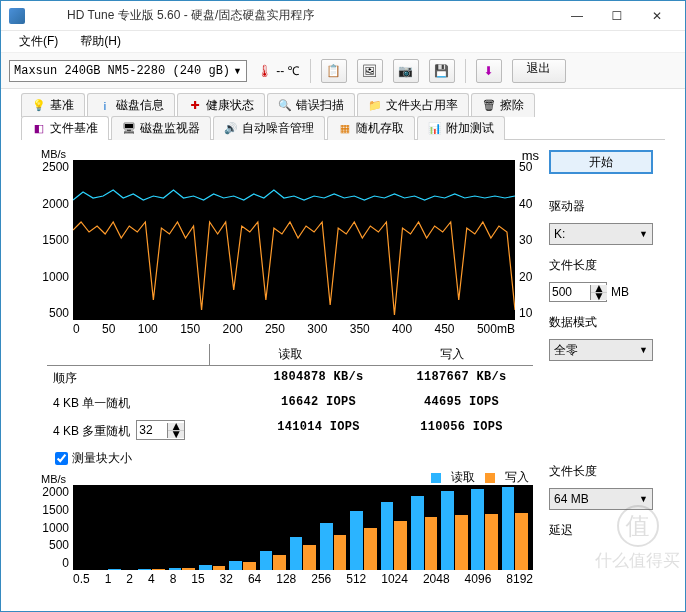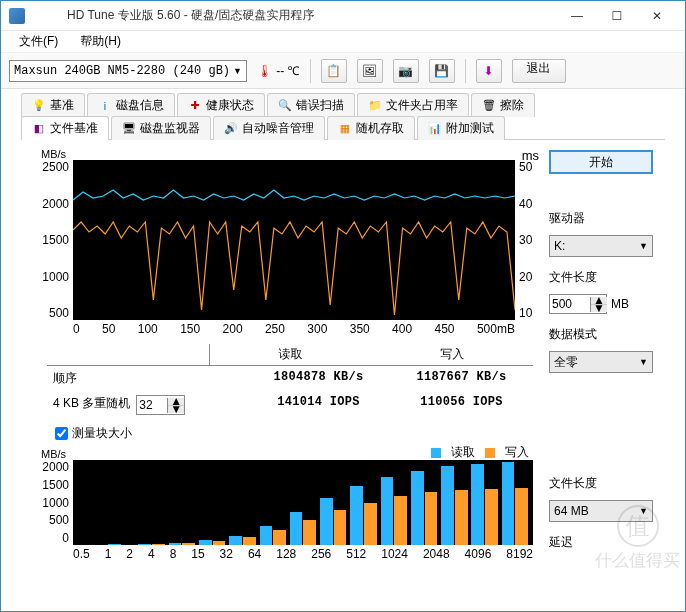--- a/index.html
+++ b/index.html
@@ -32,34 +32,34 @@
 .ylabel2 { position: absolute; right: -2px; top: 2px; font-size:13px; text-align:right;}
 .yticks { position: absolute; left: -2px; top: 14px; bottom: 16px; width: 28px; display: flex; flex-direction: column; justify-content: space-between; text-align: right; font-size:11px;}
 .yticks2 { position: absolute; right: -2px; top: 14px; bottom: 16px; width: 20px; display: flex; flex-direction: column; justify-content: space-between; text-align: left; font-size:11px;}
 .plot { position: absolute; left: 30px; right: 22px; top: 14px; bottom: 16px; background: #000; }
 .xticks { position: absolute; left: 30px; right: 22px; bottom: 0; display: flex; justify-content: space-between; font-size:11px;}
 .results { padding: 0 4px; }
 .res-head { display: flex; border-bottom: 1px solid #888;}
 .res-head div:first-child { width: 200px; border-right:1px solid #888; }
 .res-head div { flex:1; text-align:center; padding:2px 0;}
 .res-row { display: flex; padding: 4px 0;}
-.res-row .rlab { width: 200px; display:flex; align-items:flex-start; gap:6px; padding-left:6px;}
+.res-row .rlab { width: 200px; display:flex; align-items:flex-end; gap:6px; padding-left:6px;}
 .res-row .rval { flex:1; text-align:center; font-family: "Courier New", monospace; font-weight:bold; letter-spacing:0.3px;}
 .spin { display:inline-flex; border:1px solid #888; height:20px; align-items:center; background:#fff;}
 .spin input { border:none; width:30px; text-align:left; padding:0 2px; font-size:12px; outline:none;}
 .spin .arrows { display:flex; flex-direction:column; font-size:7px; line-height:7px; border-left:1px solid #888; }
 .spin .arrows span { padding:0 2px; cursor:pointer; background:#eaeaea; border-bottom:1px solid #ccc;}
 .spin .arrows span:last-child{border-bottom:none;}
 .chart2 { position: relative; height: 115px; margin-top: 4px;}
 .chart2 .plot2 { position:absolute; left:30px; right:4px; top:14px; bottom:16px; background:#000; overflow:hidden;}
 .chart2 .yticks3 { position:absolute; left:-2px; top:14px; bottom:16px; width:28px; display:flex; flex-direction:column; justify-content:space-between; text-align:right; font-size:11px;}
 .chart2 .xticks2 { position:absolute; left:30px; right:4px; bottom:0; display:flex; justify-content:space-between; font-size:11px;}
 .legend2 { position:absolute; right:8px; top:-2px; display:flex; gap:10px; align-items:center; font-size:11px;}
 .legend2 .sw { width:10px; height:10px; display:inline-block; }
-.start-btn { height: 24px; border: 2px solid #3b8fd6; background: #e5f1fb; cursor: pointer; display:flex; align-items:center; justify-content:center; margin-bottom:24px;}
+.start-btn { height: 24px; border: 2px solid #3b8fd6; background: #e5f1fb; cursor: pointer; display:flex; align-items:center; justify-content:center; margin-bottom:12px;}
 .field-lab { margin: 6px 0 2px 0; }
 .sel { height: 22px; border:1px solid #888; background:#eaeaea; display:flex; align-items:center; justify-content:space-between; padding:0 4px; cursor:pointer;}
 .sel .chev{font-size:9px;}
 .fl-row{display:flex; align-items:center; gap:4px;}
 svg.lines { width:100%; height:100%; display:block;}
 .bars { position:absolute; inset:0; display:flex; align-items:flex-end; padding:0 4px; gap:2px;}
 .bargrp { flex:1; display:flex; align-items:flex-end; gap:1px; height:100%; justify-content:center;}
 .bar { width:45%; }
 .watermark { position:absolute; right:6px; bottom:40px; opacity:0.18; pointer-events:none; display:flex; flex-direction:column; align-items:center; gap:2px;}
 .watermark .circ{width:42px;height:42px;border:2px solid #555;border-radius:50%; display:flex;align-items:center;justify-content:center;font-size:24px;color:#555;}
@@ -208,20 +208,27 @@
         <div></div>
           <div>读取</div>
           <div>写入</div>
       </div>
       <div class="res-row">
         <div class="rlab">
             <span>顺序</span>
           </div>
         <div class="rval">1804878 KB/s</div>
         <div class="rval">1187667 KB/s</div>
+      </div>
+      <div class="res-row">
+        <div class="rlab">
+            <span>4 KB 单一随机</span>
+          </div>
+        <div class="rval">16642 IOPS</div>
+        <div class="rval">44695 IOPS</div>
       </div>
       <div class="res-row">
         <div class="rlab">
             <span>4 KB 多重随机</span>
           <span class="spin">
               <input value="32" style="">
               <span class="arrows">
                 <span>▲</span>
                 <span>▼</span>
               </span>

